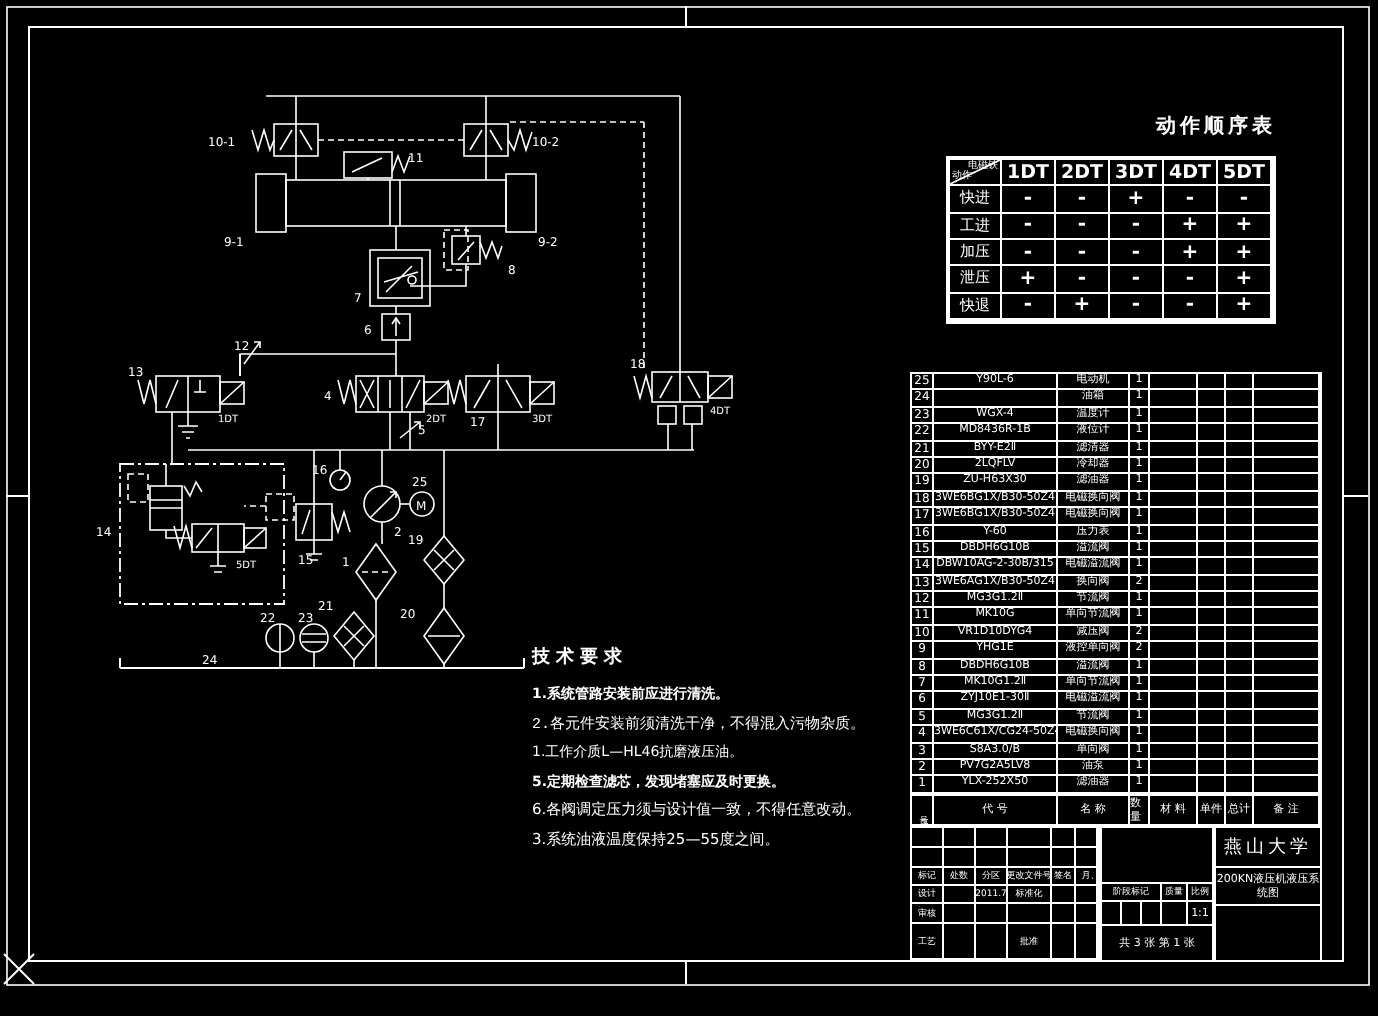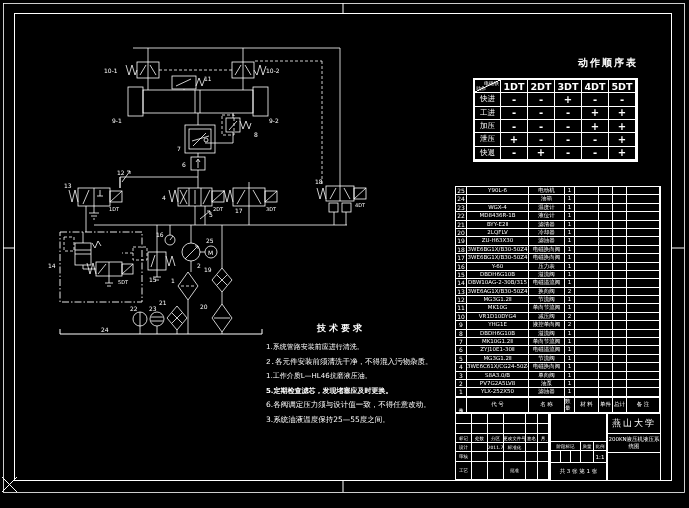--- a/index.html
+++ b/index.html
@@ -40,21 +40,21 @@
     font-size:5.5px;line-height:7.4px;text-align:center;overflow:hidden;white-space:nowrap;}
   .bom-c0{font-size:6px;}
   .bom-header{display:grid;grid-template-columns:11px 62px 36px 10px 24px 14px 14px 1fr;
     height:17px;box-sizing:border-box;border-top:1px solid #fff;}
   .bom-h{display:flex;align-items:center;justify-content:center;font-size:5.5px;
     border-right:1px solid #fff;overflow:hidden;}
   .bom-h0{writing-mode:vertical-lr;text-orientation:upright;font-size:4.5px;letter-spacing:-1px;}
 
   
   .tech{position:absolute;left:266px;top:322px;width:180px;}
-  .tech-title{text-align:center;width:150px;font-size:9px;font-weight:bold;
+  .tech-title{width:150px;font-size:9px;font-weight:bold;
     letter-spacing:3px;margin-bottom:7px;}
   .tech-item{white-space:nowrap;margin-bottom:4.5px;}
 
   
   .tb{position:absolute;box-sizing:border-box;border:1px solid #fff;}
   .tb-row{display:grid;box-sizing:border-box;}
   .tb-cell{border-right:1px solid #fff;border-bottom:1px solid #fff;
     display:flex;align-items:center;justify-content:center;
     font-size:4.5px;overflow:hidden;white-space:nowrap;box-sizing:border-box;}
   .tb-left{left:455px;top:413px;width:95px;height:68px;display:flex;flex-direction:column;}
@@ -555,21 +555,21 @@
         <div class="bom-h bom-h4">材 料</div>
         <div class="bom-h bom-h5">单件</div>
         <div class="bom-h bom-h6">总计</div>
         <div class="bom-h bom-h7">备 注</div>
       </div>
   </div>
 
   <div class="tech">
     <div class="tech-title">技术要求</div>
     <div id="tech-items">
-        <div class="tech-item" style="font-size: 7px;">1.系统管路安装前应进行清洗。</div>
+        <div class="tech-item" style="font-size: 7px; font-weight: bold;">1.系统管路安装前应进行清洗。</div>
         <div class="tech-item" style="font-size: 7.5px; font-family: Liberation Mono, monospace;">2.各元件安装前须清洗干净，不得混入污物杂质。</div>
         <div class="tech-item" style="font-size: 7px;">1.工作介质L—HL46抗磨液压油。</div>
         <div class="tech-item" style="font-size: 7px; font-weight: bold;">5.定期检查滤芯，发现堵塞应及时更换。</div>
         <div class="tech-item" style="font-size: 7.5px;">6.各阀调定压力须与设计值一致，不得任意改动。</div>
         <div class="tech-item" style="font-size: 7.5px;">3.系统油液温度保持25—55度之间。</div>
       </div>
   </div>
 
   <div class="tb tb-left">
     <div class="tb-row" style="flex:0 0 10px;">

